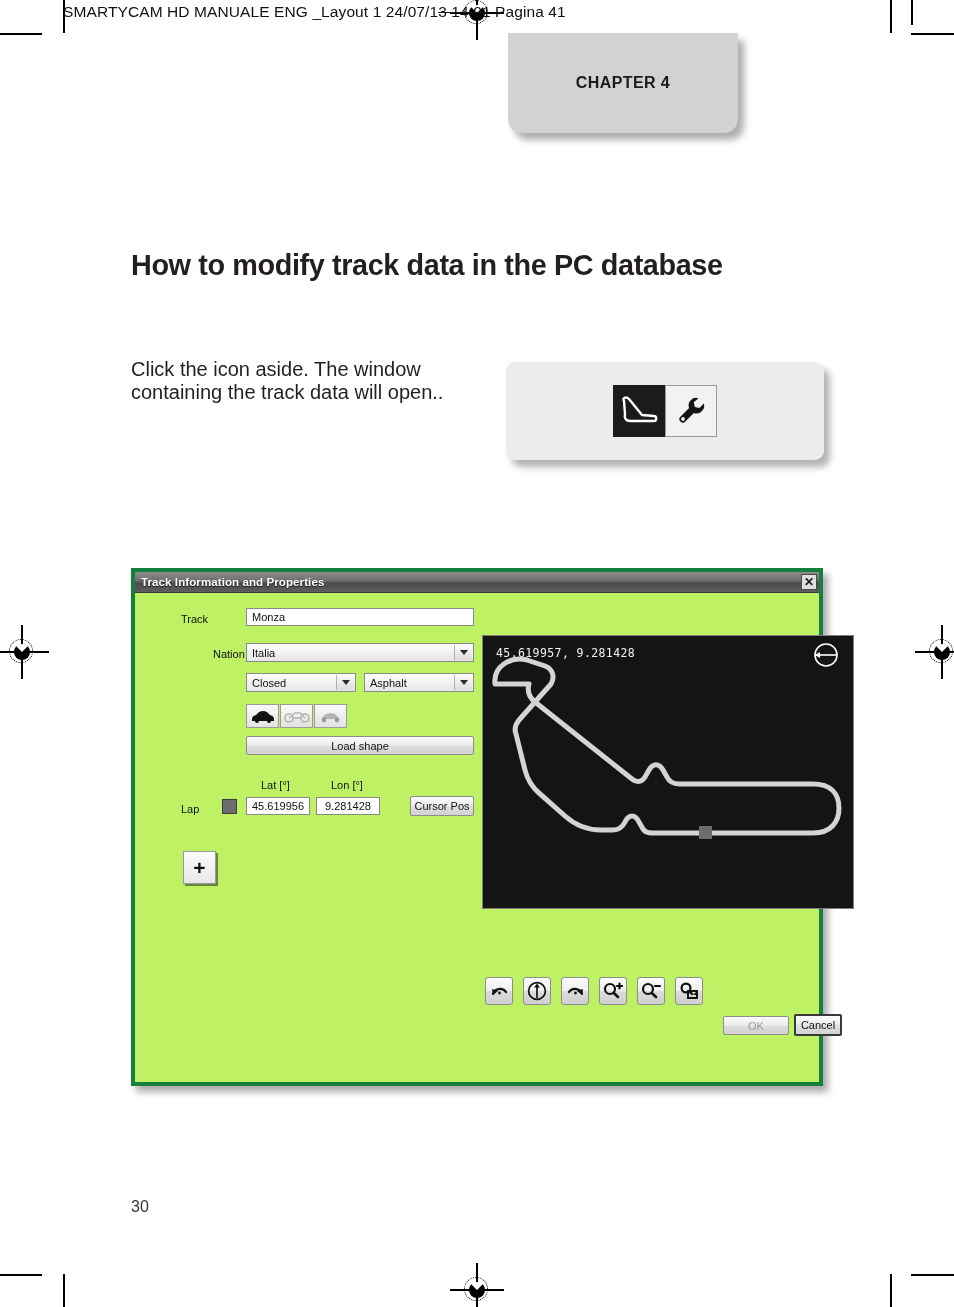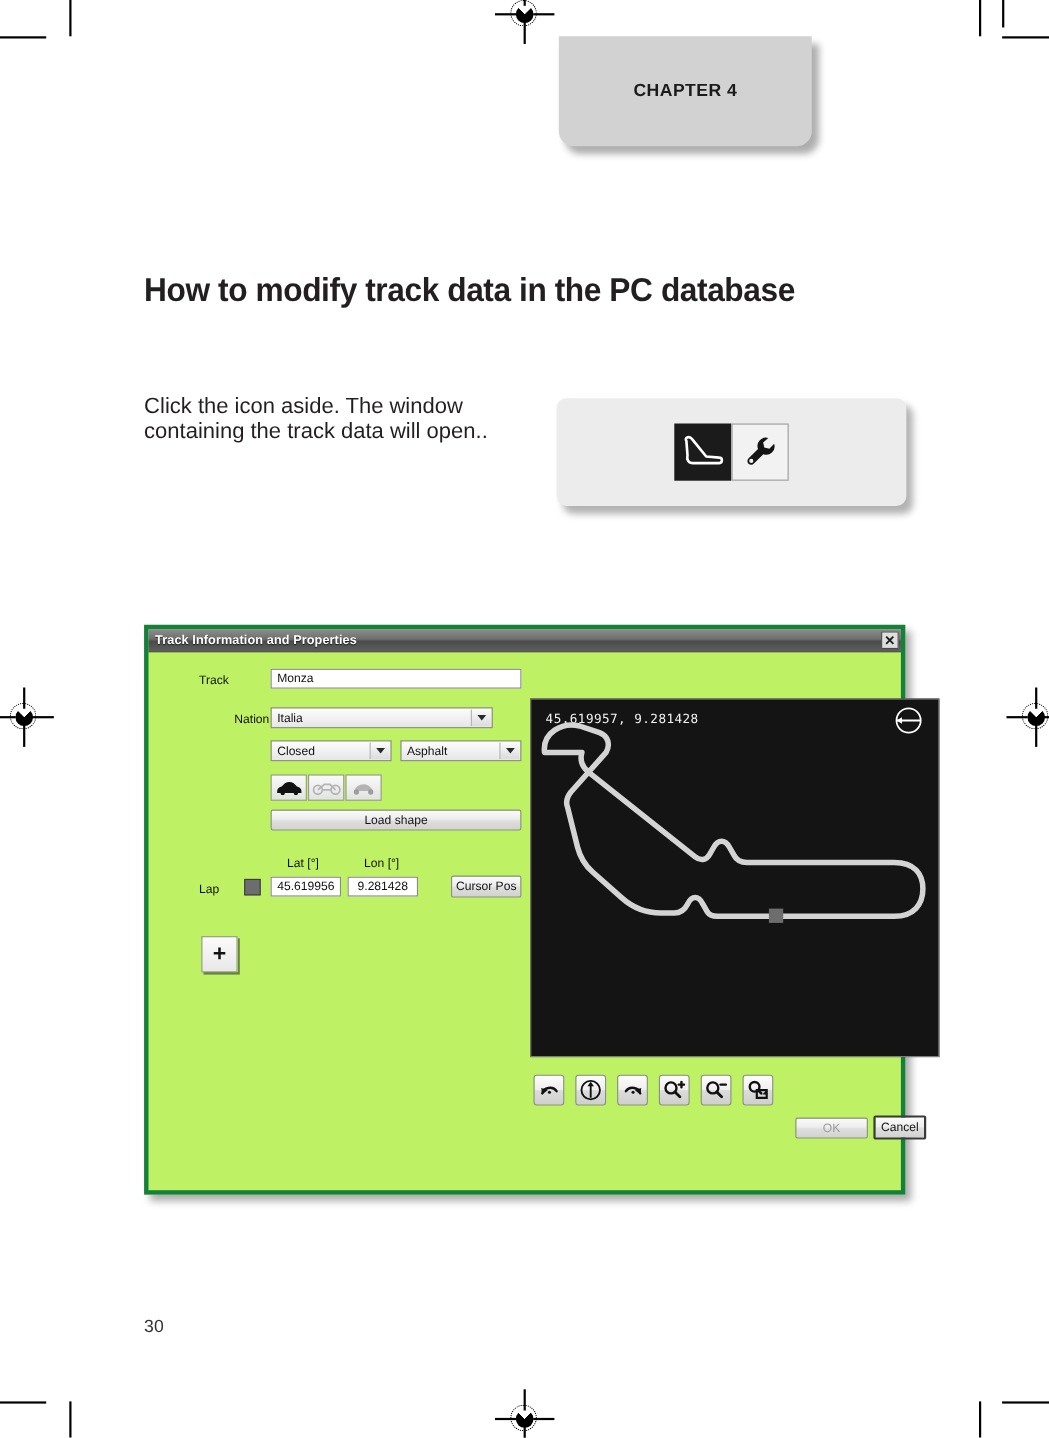--- a/index.html
+++ b/index.html
@@ -163,20 +163,23 @@
       <div class="ring"></div>
       <div class="core"></div>
   </div>
   <div class="regmark" style="left:460px;top:-4px;">
     <div class="vline"></div>
       <div class="hline"></div>
       <div class="ring"></div>
       <div class="core"></div>
   </div>
 
+  <div class="slug">
+    <span>SMARTYCAM HD MANUALE ENG _Layout 1  24/07/1</span><span class="strike">3  14.01</span><span>  Pagina 41</span>
+  </div>
 
   <div class="chapter-tab">
     <span>CHAPTER 4</span>
   </div>
 
   <div class="page-title">How to modify track data in the PC database</div>
   <div class="body-text">Click the icon aside. The window containing the track data will open..</div>
 
   <div class="icon-panel">
     <div class="icon-pair">
@@ -200,21 +203,21 @@
       <div class="t-text">Track Information and Properties</div>
       <div class="close-btn">✕</div>
     </div>
 
     <div class="dlg-body">
 
       <div class="lbl" style="left:9px;top:20px;">Track</div>
       <div class="txtfield" style="left:74px;top:15px;width:228px;height:18px;">Monza</div>
 
       <div class="lbl" style="left:9px;top:55px;padding-left:32px;">Nation</div>
-      <div class="combo" style="left:74px;top:50px;width:202px;height:19px;">
+      <div class="combo" style="left:74px;top:50px;width:228px;height:19px;">
         <span>Italia</span>
         <span class="arrowbox">
             <i class="caret"></i>
           </span>
       </div>
 
       <div class="combo" style="left:74px;top:80px;width:110px;height:19px;">
         <span>Closed</span>
         <span class="arrowbox">
             <i class="caret"></i>
@@ -256,21 +259,21 @@
       <div class="lbl" style="left:159px;top:186px;">Lon [°]</div>
 
       <div class="lbl" style="left:9px;top:210px;">Lap</div>
       <div class="swatch" style="left:50px;top:206px;"></div>
       <div class="txtfield center" style="left:74px;top:204px;width:64px;height:18px;">45.619956</div>
       <div class="txtfield center" style="left:144px;top:204px;width:64px;height:18px;">9.281428</div>
       <div class="btn" style="left:238px;top:203px;width:64px;height:20px;">Cursor Pos</div>
 
       <div class="plusbtn" style="left:11px;top:258px;">+</div>
 
-      <div class="mapwrap" style="left:310px;top:42px;width:372px;height:326px;">
+      <div class="mapwrap" style="left:310px;top:42px;width:372px;height:274px;">
         <div class="map-coords">45.619957, 9.281428</div>
         <div class="compass">
           <svg width="26" height="26" viewBox="0 0 26 26" aria-hidden="true">
             <circle cx="13" cy="13" r="11" fill="none" stroke="#ffffff" stroke-width="1.6"></circle>
             <path d="M2 13 h22" stroke="#ffffff" stroke-width="1.6"></path>
             <path d="M2 13 l5 -3 v6 z" fill="#ffffff"></path>
           </svg>
         </div>
         <svg width="372" height="333" viewBox="0 0 372 333" style="position:absolute;left:0;top:0;">
           <path d="M12 48 C10 30,28 20,44 24 L62 30 C70 33,72 41,68 48

